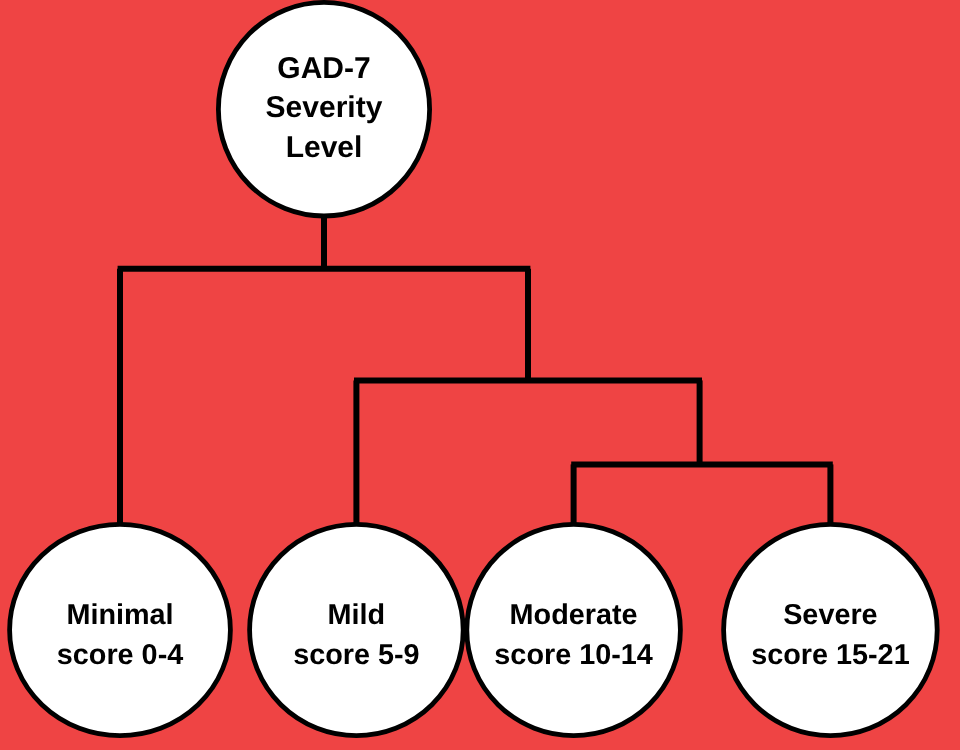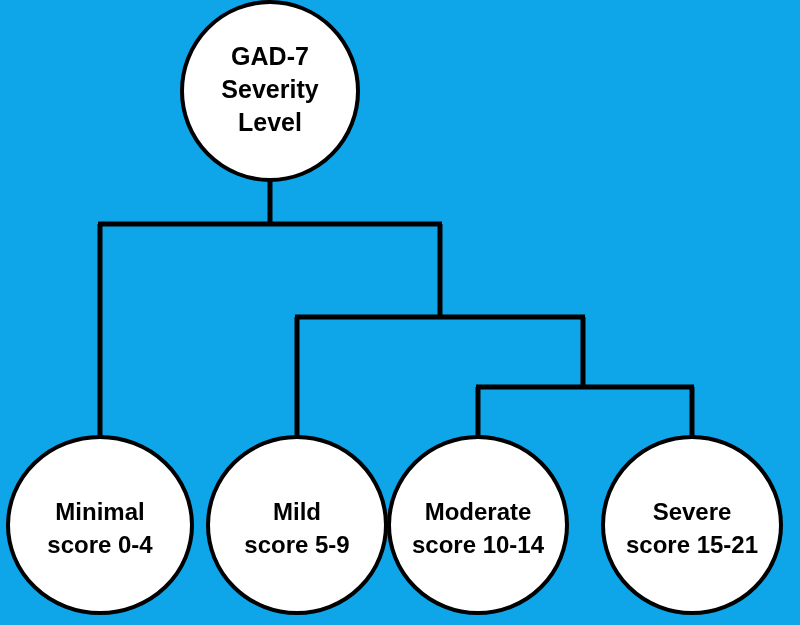--- a/index.html
+++ b/index.html
@@ -4,21 +4,21 @@
 <style>
   html, body {
     margin: 0;
     padding: 0;
     background: #ffffff;
   }
   #canvas {
     position: relative;
     width: 800px;
     height: 625px;
-    background: #0ea5e9;
+    background: #ef4444;
     overflow: hidden;
     font-family: "Liberation Sans", sans-serif;
   }
   #diagram-svg {
     position: absolute;
     top: 0;
     left: 0;
     width: 800px;
     height: 625px;
     display: block;

